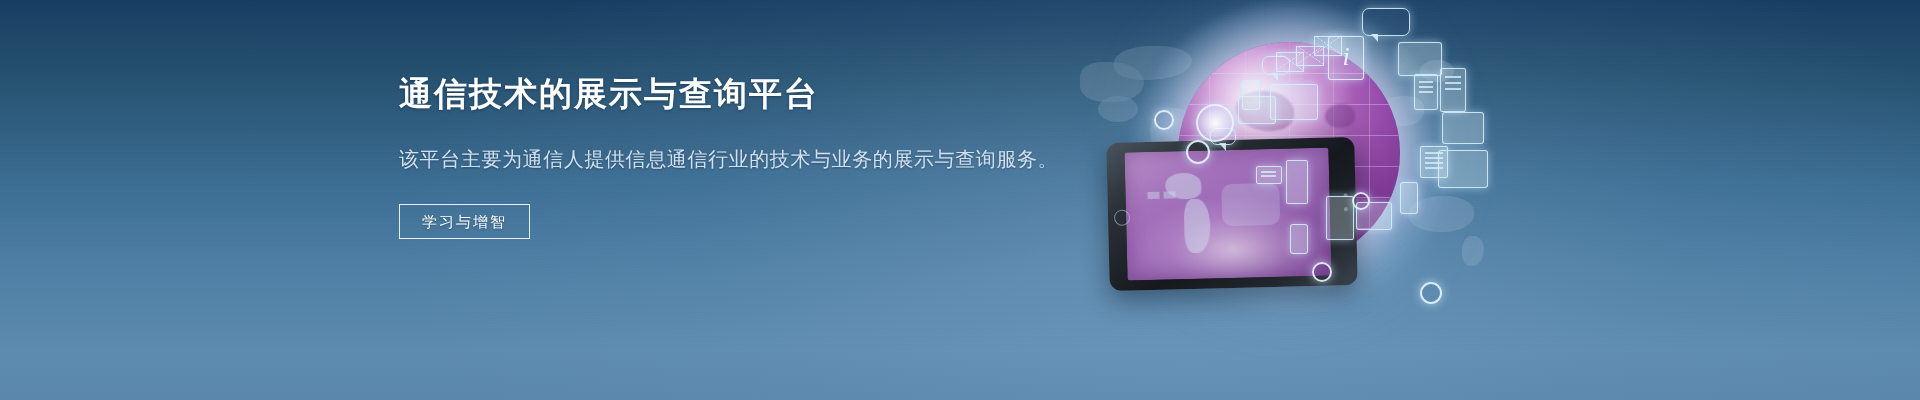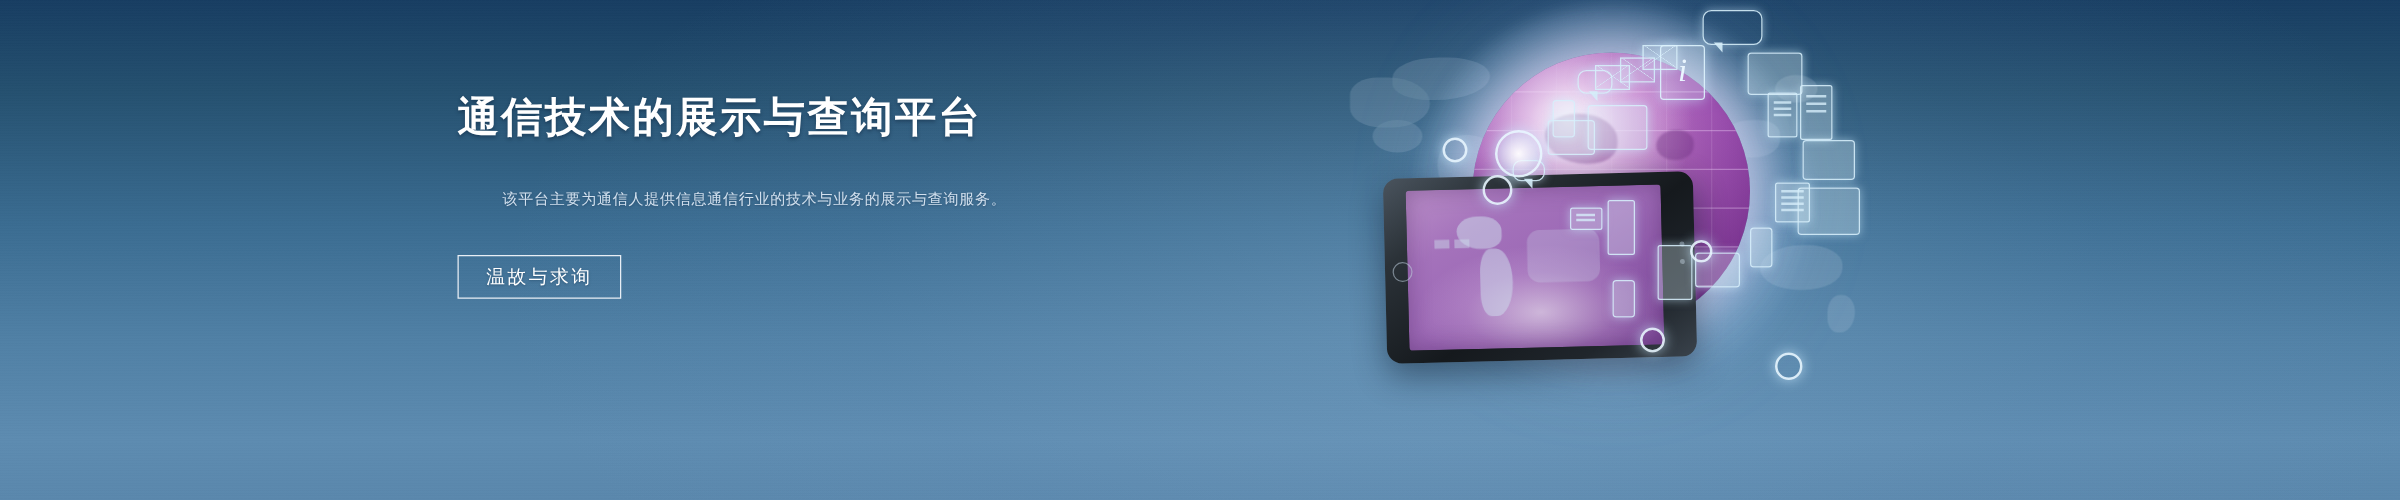--- a/index.html
+++ b/index.html
@@ -17,29 +17,29 @@
     background:radial-gradient(ellipse 1100px 520px at 62% 58%,rgba(150,185,215,.30) 0%,rgba(120,160,200,.10) 45%,rgba(0,0,0,0) 72%);
     pointer-events:none;
   }
   #bg-noise{
     position:absolute;inset:0;pointer-events:none;
     background:repeating-linear-gradient(0deg,rgba(255,255,255,.012) 0 1px,rgba(0,0,0,.012) 1px 2px);
     opacity:.7;
   }
 
   
-  #copy{position:absolute;left:366px;top:74px;width:660px;}
+  #copy{position:absolute;left:399px;top:74px;width:660px;}
   #headline{
     font-size:33px;font-weight:bold;color:#ffffff;letter-spacing:2px;
     line-height:1.2;margin:0 0 30px 0;text-shadow:0 1px 3px rgba(10,30,55,.45);
     white-space:nowrap;
   }
   .desc-line{
-    font-size:12px;color:#d2e0ee;letter-spacing:.6px;line-height:30px;
-    text-shadow:0 1px 2px rgba(10,30,55,.35);white-space:nowrap;margin-left:36px;
+    font-size:20px;color:#d2e0ee;letter-spacing:.6px;line-height:30px;
+    text-shadow:0 1px 2px rgba(10,30,55,.35);white-space:nowrap;
   }
   #cta{
     display:inline-block;margin-top:30px;
     padding:9px 22px;border:1px solid #e8eef5;background:transparent;
     color:#ffffff;font-size:15px;letter-spacing:2px;line-height:1;
     cursor:pointer;text-shadow:0 1px 2px rgba(10,30,55,.35);
     font-family:inherit;
   }
 
   
@@ -144,21 +144,21 @@
   <div id="bg-noise"></div>
 
   <div id="copy">
 
     <h1 id="headline">通信技术的展示与查询平台</h1>
 
     <div>
       <div class="desc-line">该平台主要为通信人提供信息通信行业的技术与业务的展示与查询服务。</div>
     </div>
 
-    <button id="cta">温故与求询</button>
+    <button id="cta">学习与增智</button>
   </div>
 
   <div id="art">
 
     <div class="worldmap">
       <div class="mapblob" style="left:-10px;top:62px;width:64px;height:40px;border-radius:40% 60% 55% 45%;"></div>
       <div class="mapblob" style="left:24px;top:46px;width:78px;height:34px;border-radius:50% 45% 60% 40%;"></div>
       <div class="mapblob" style="left:8px;top:96px;width:40px;height:26px;border-radius:50%;"></div>
       <div class="mapblob" style="left:60px;top:108px;width:52px;height:56px;border-radius:45% 55% 40% 60%;"></div>
       <div class="mapblob" style="left:318px;top:196px;width:66px;height:36px;border-radius:55% 45% 50% 50%;"></div>

